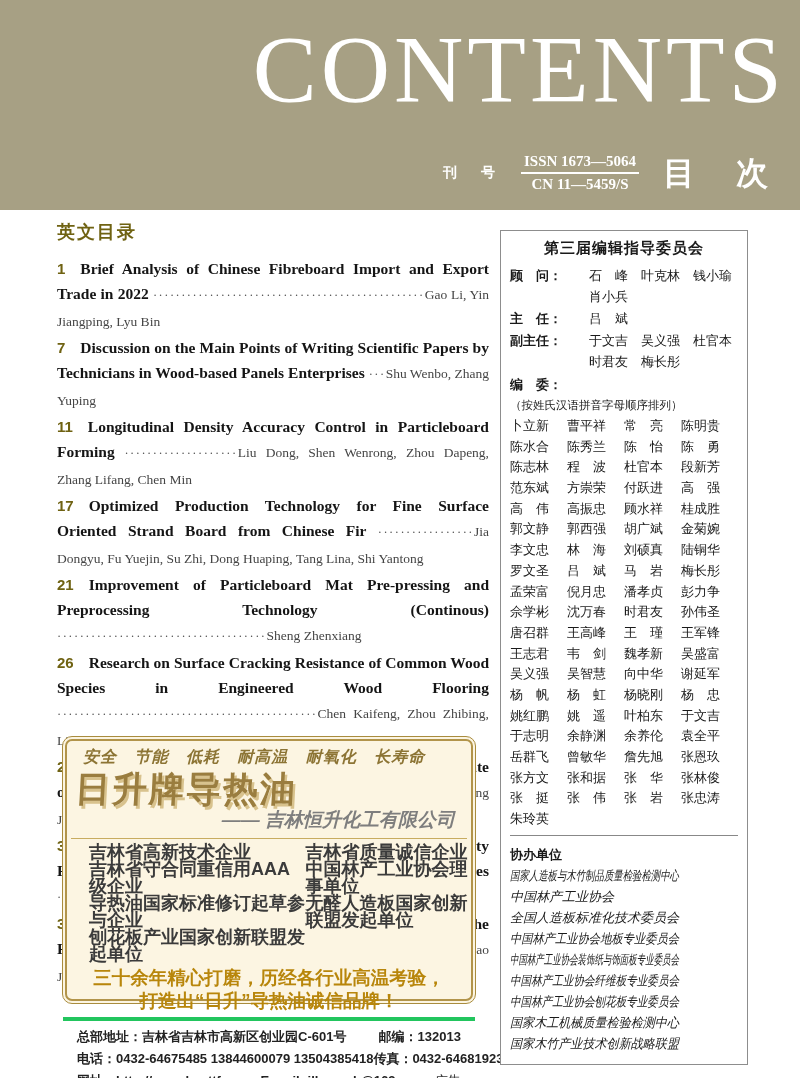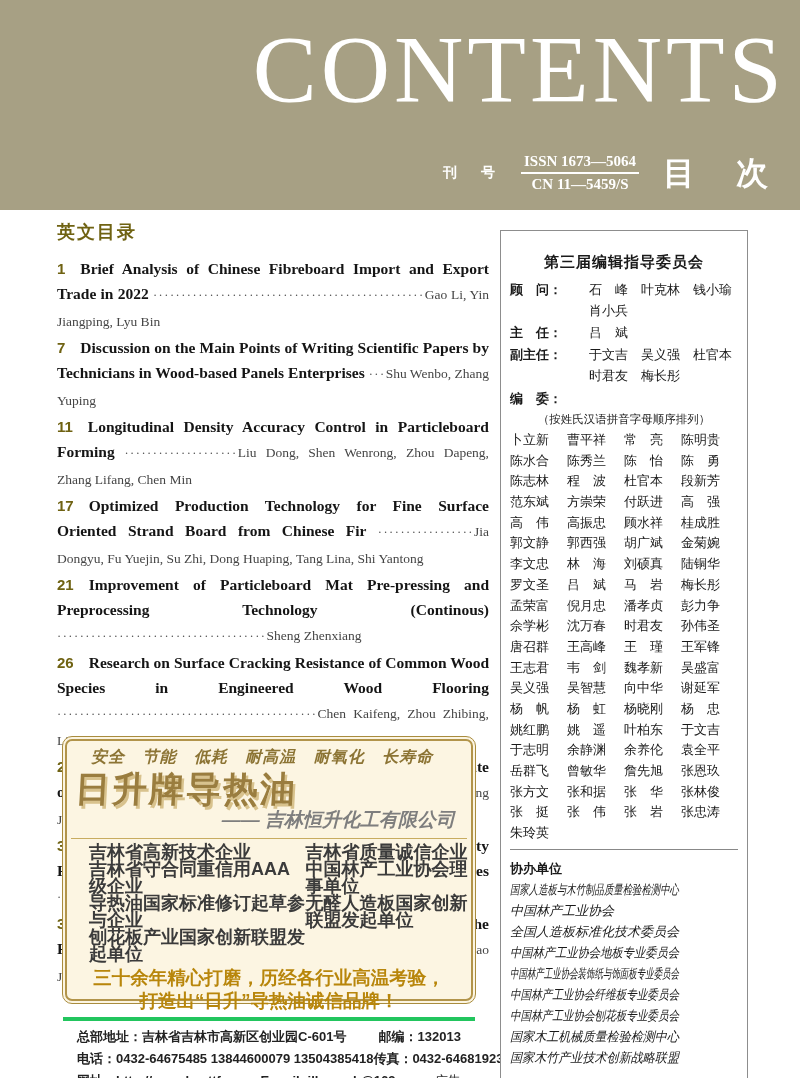--- a/index.html
+++ b/index.html
@@ -29,21 +29,21 @@
       font-size:15px;margin-right:15px;}
   .entry .leader{font-weight:normal;color:#555;font-size:12.5px;letter-spacing:1.5px;}
   .entry .authors{font-weight:normal;font-size:13.5px;color:#454545;}
 
   
   .ad{position:absolute;left:62px;top:736px;width:414px;height:268px;background:#fcf5e2;
       border:1px solid #a98c3e;border-radius:10px;box-sizing:border-box;}
   .ad::before{content:"";position:absolute;inset:2px;border:2px solid #b2944a;
       border-radius:7px;pointer-events:none;}
   .ad-inner{position:relative;height:100%;display:flex;flex-direction:column;}
-  .ad-tagline{padding:10px 0 0 28px;color:#8c7434;font-weight:bold;font-style:italic;
+  .ad-tagline{padding:10px 0 0 20px;color:#8c7434;font-weight:bold;font-style:italic;
       font-size:16px;word-spacing:12px;letter-spacing:1px;}
   .ad-brand{display:inline-block;margin:2px 0 0 12px;font-size:35px;font-weight:900;
       color:#9a7d3f;letter-spacing:2px;text-shadow:2.5px 2.5px 0 #d8c28d;
       transform:skewX(-3deg);line-height:1.1;}
   .ad-company{text-align:right;padding-right:20px;color:#7e7e7e;font-size:19px;
       font-weight:bold;font-style:italic;margin-top:-2px;}
   .ad-divider{border-top:1px solid #c8ac60;margin:5px 8px 3px;}
   .ad-creds{display:flex;padding:2px 6px 0 26px;font-size:18px;font-weight:bold;
       color:#3b3b3b;line-height:17px;}
   .ad-creds .col-left{width:57%;}
@@ -54,26 +54,26 @@
       font-size:13px;font-weight:bold;color:#222;}
   .ad-contact .cline{display:flex;justify-content:space-between;line-height:22px;}
   .ad-contact .part{white-space:nowrap;}
   .ad-contact .note{font-weight:normal;color:#333;}
 
   
   .cbox{position:absolute;left:500px;top:230px;width:248px;border:1px solid #8d8d8d;
       padding:8px 9px 10px;box-sizing:border-box;font-size:13px;color:#1a1a1a;
       background:#fff;}
   .cbox-title{text-align:center;font-weight:bold;font-size:15px;letter-spacing:1px;
-      margin:14px 0 7px;}
+      margin:0 0 7px;}
   .role{display:flex;line-height:21px;margin-bottom:1px;gap:23px;}
   .role .rlabel{font-weight:bold;white-space:nowrap;margin-right:4px;}
   .role .rnames{display:flex;flex-wrap:wrap;column-gap:13px;}
   .bw-label{font-weight:bold;line-height:22px;margin-top:2px;}
-  .bw-note{font-size:11.5px;color:#222;line-height:16px;margin:1px 0 6px;text-align:center;}
+  .bw-note{font-size:11.5px;color:#222;line-height:16px;margin:1px 0 6px;}
   .members{display:grid;grid-template-columns:1fr 1fr 1fr 1fr;row-gap:7.2px;
       font-size:13px;line-height:13.5px;}
   .cbox hr{border:none;border-top:1px solid #888;margin:9px 0 8px;}
   .coorg{display:flex;flex-direction:column;}
   .coorg .olabel{font-weight:bold;white-space:nowrap;margin-right:7px;line-height:21px;}
   .coorg ul{list-style:none;margin:0;padding:0;flex:1;min-width:0;font-style:italic;}
   .coorg li{line-height:21px;white-space:nowrap;transform-origin:left center;}
 </style>
 </head>
 <body>

